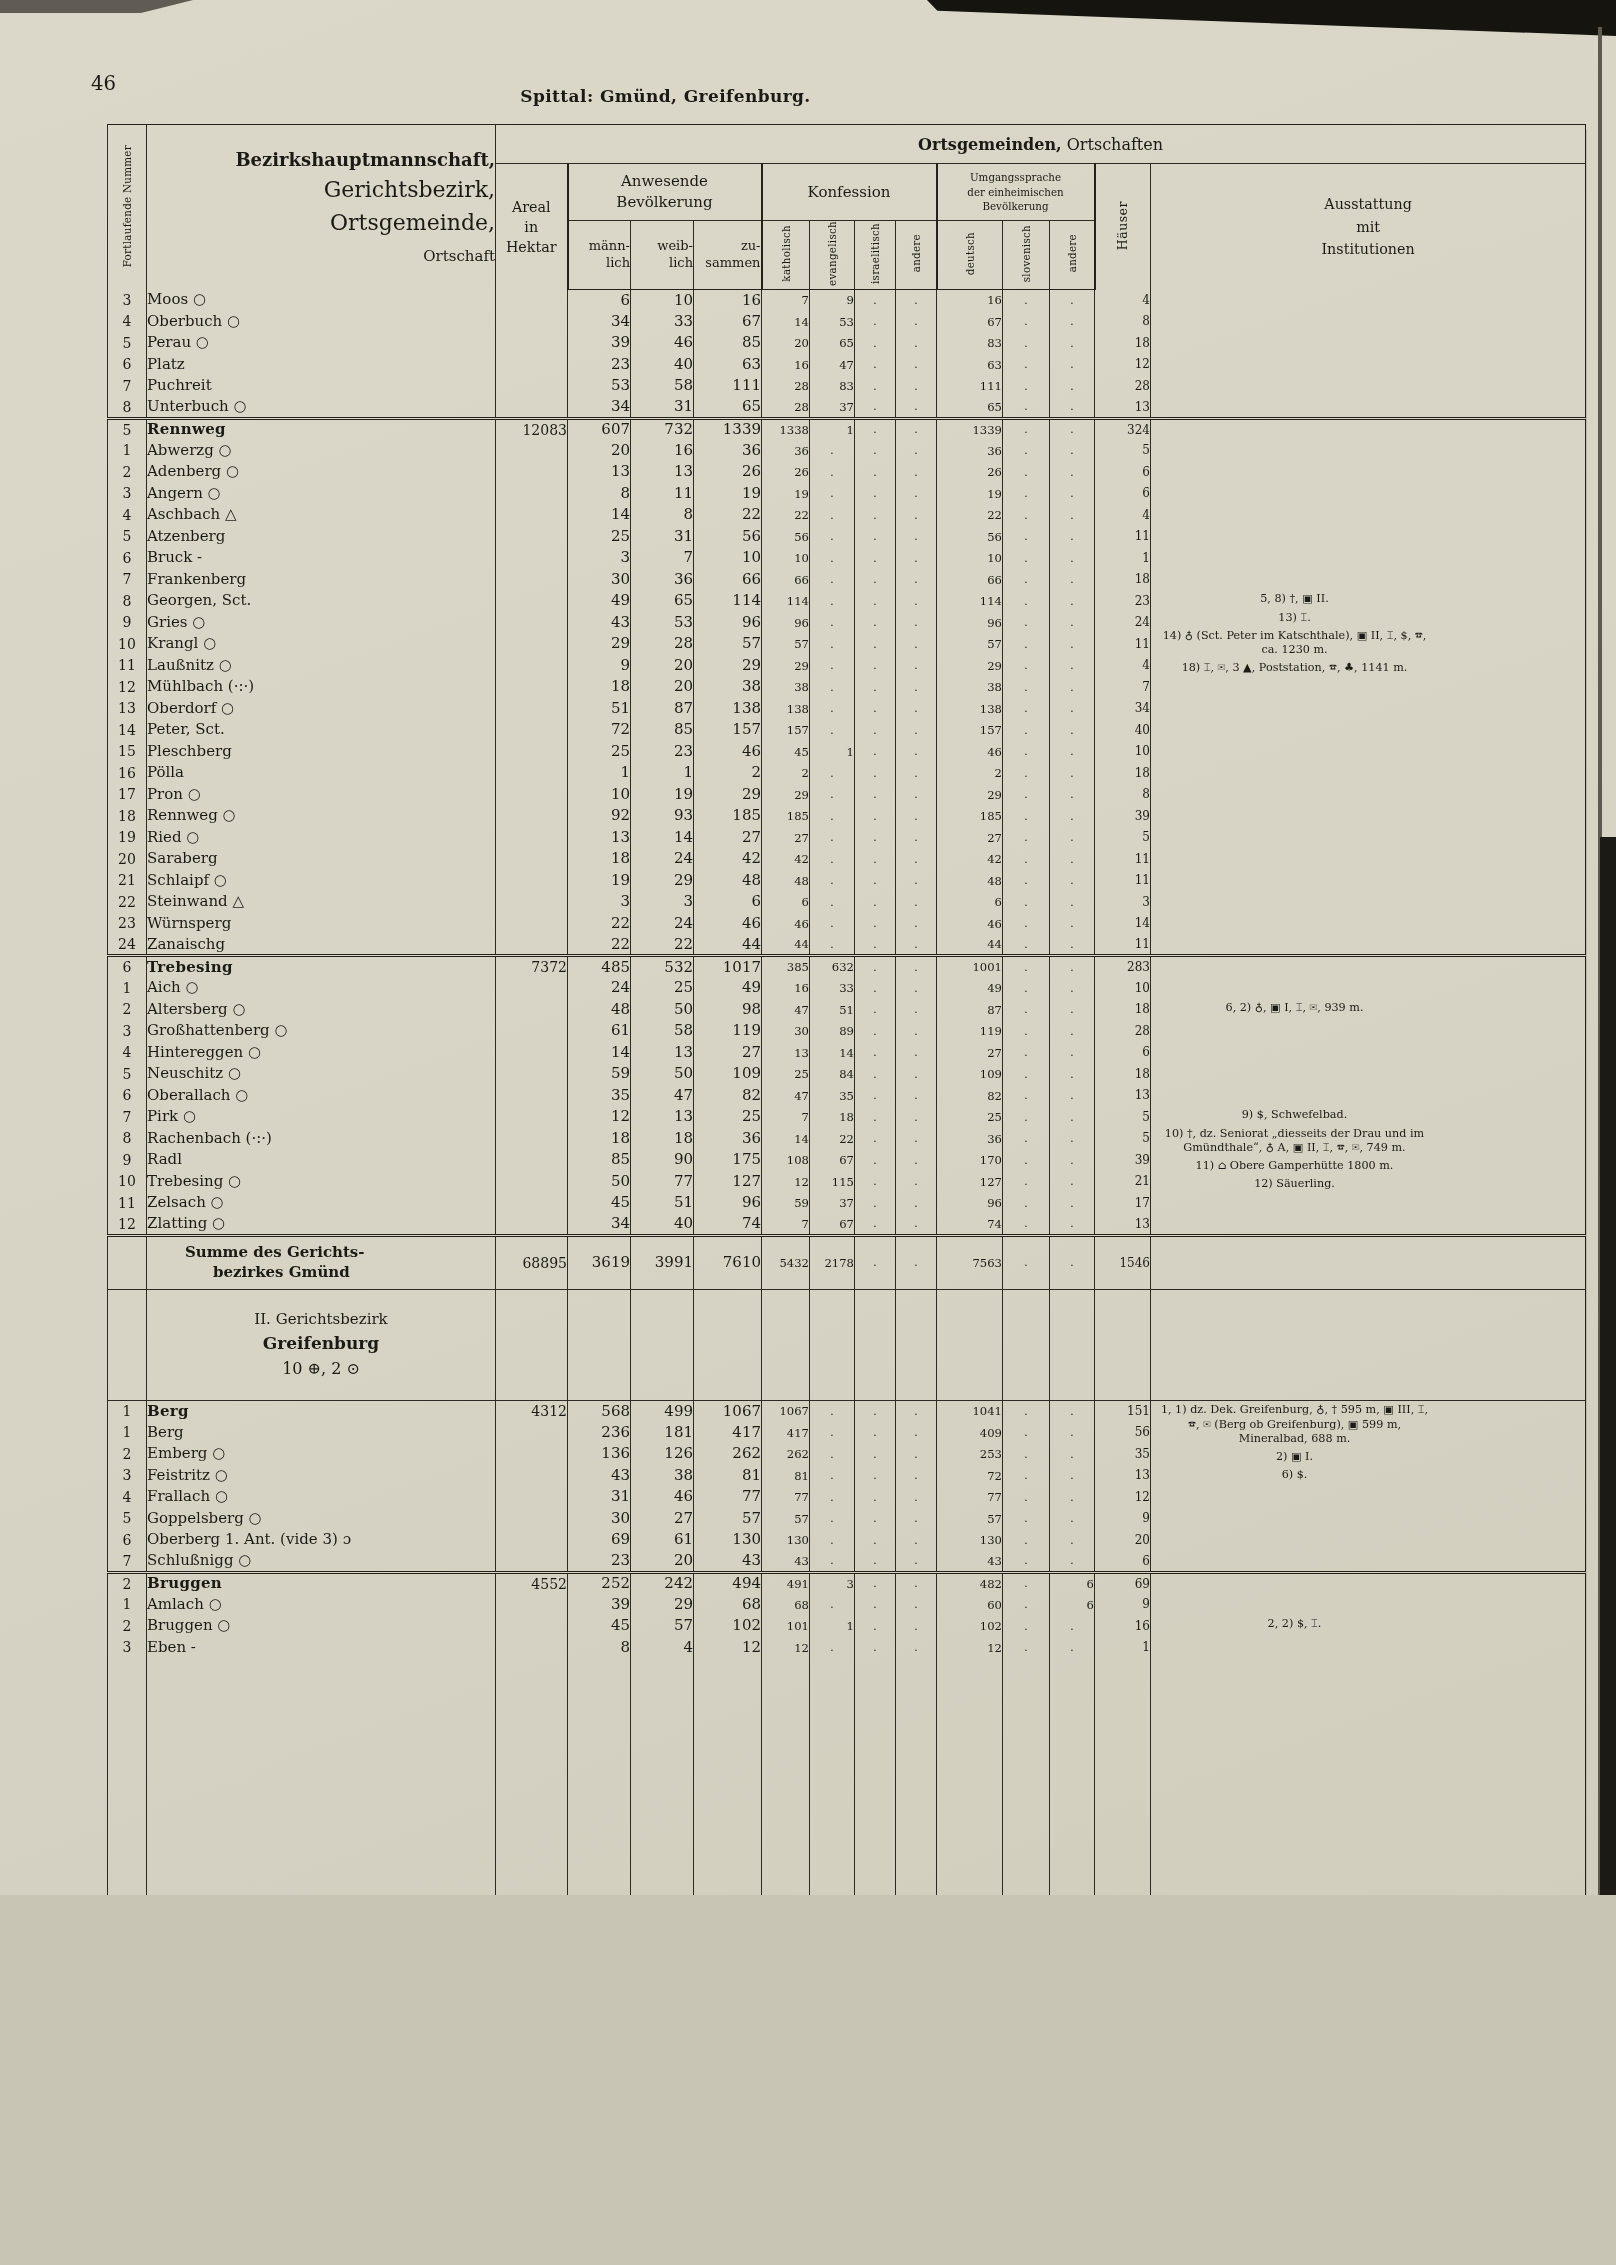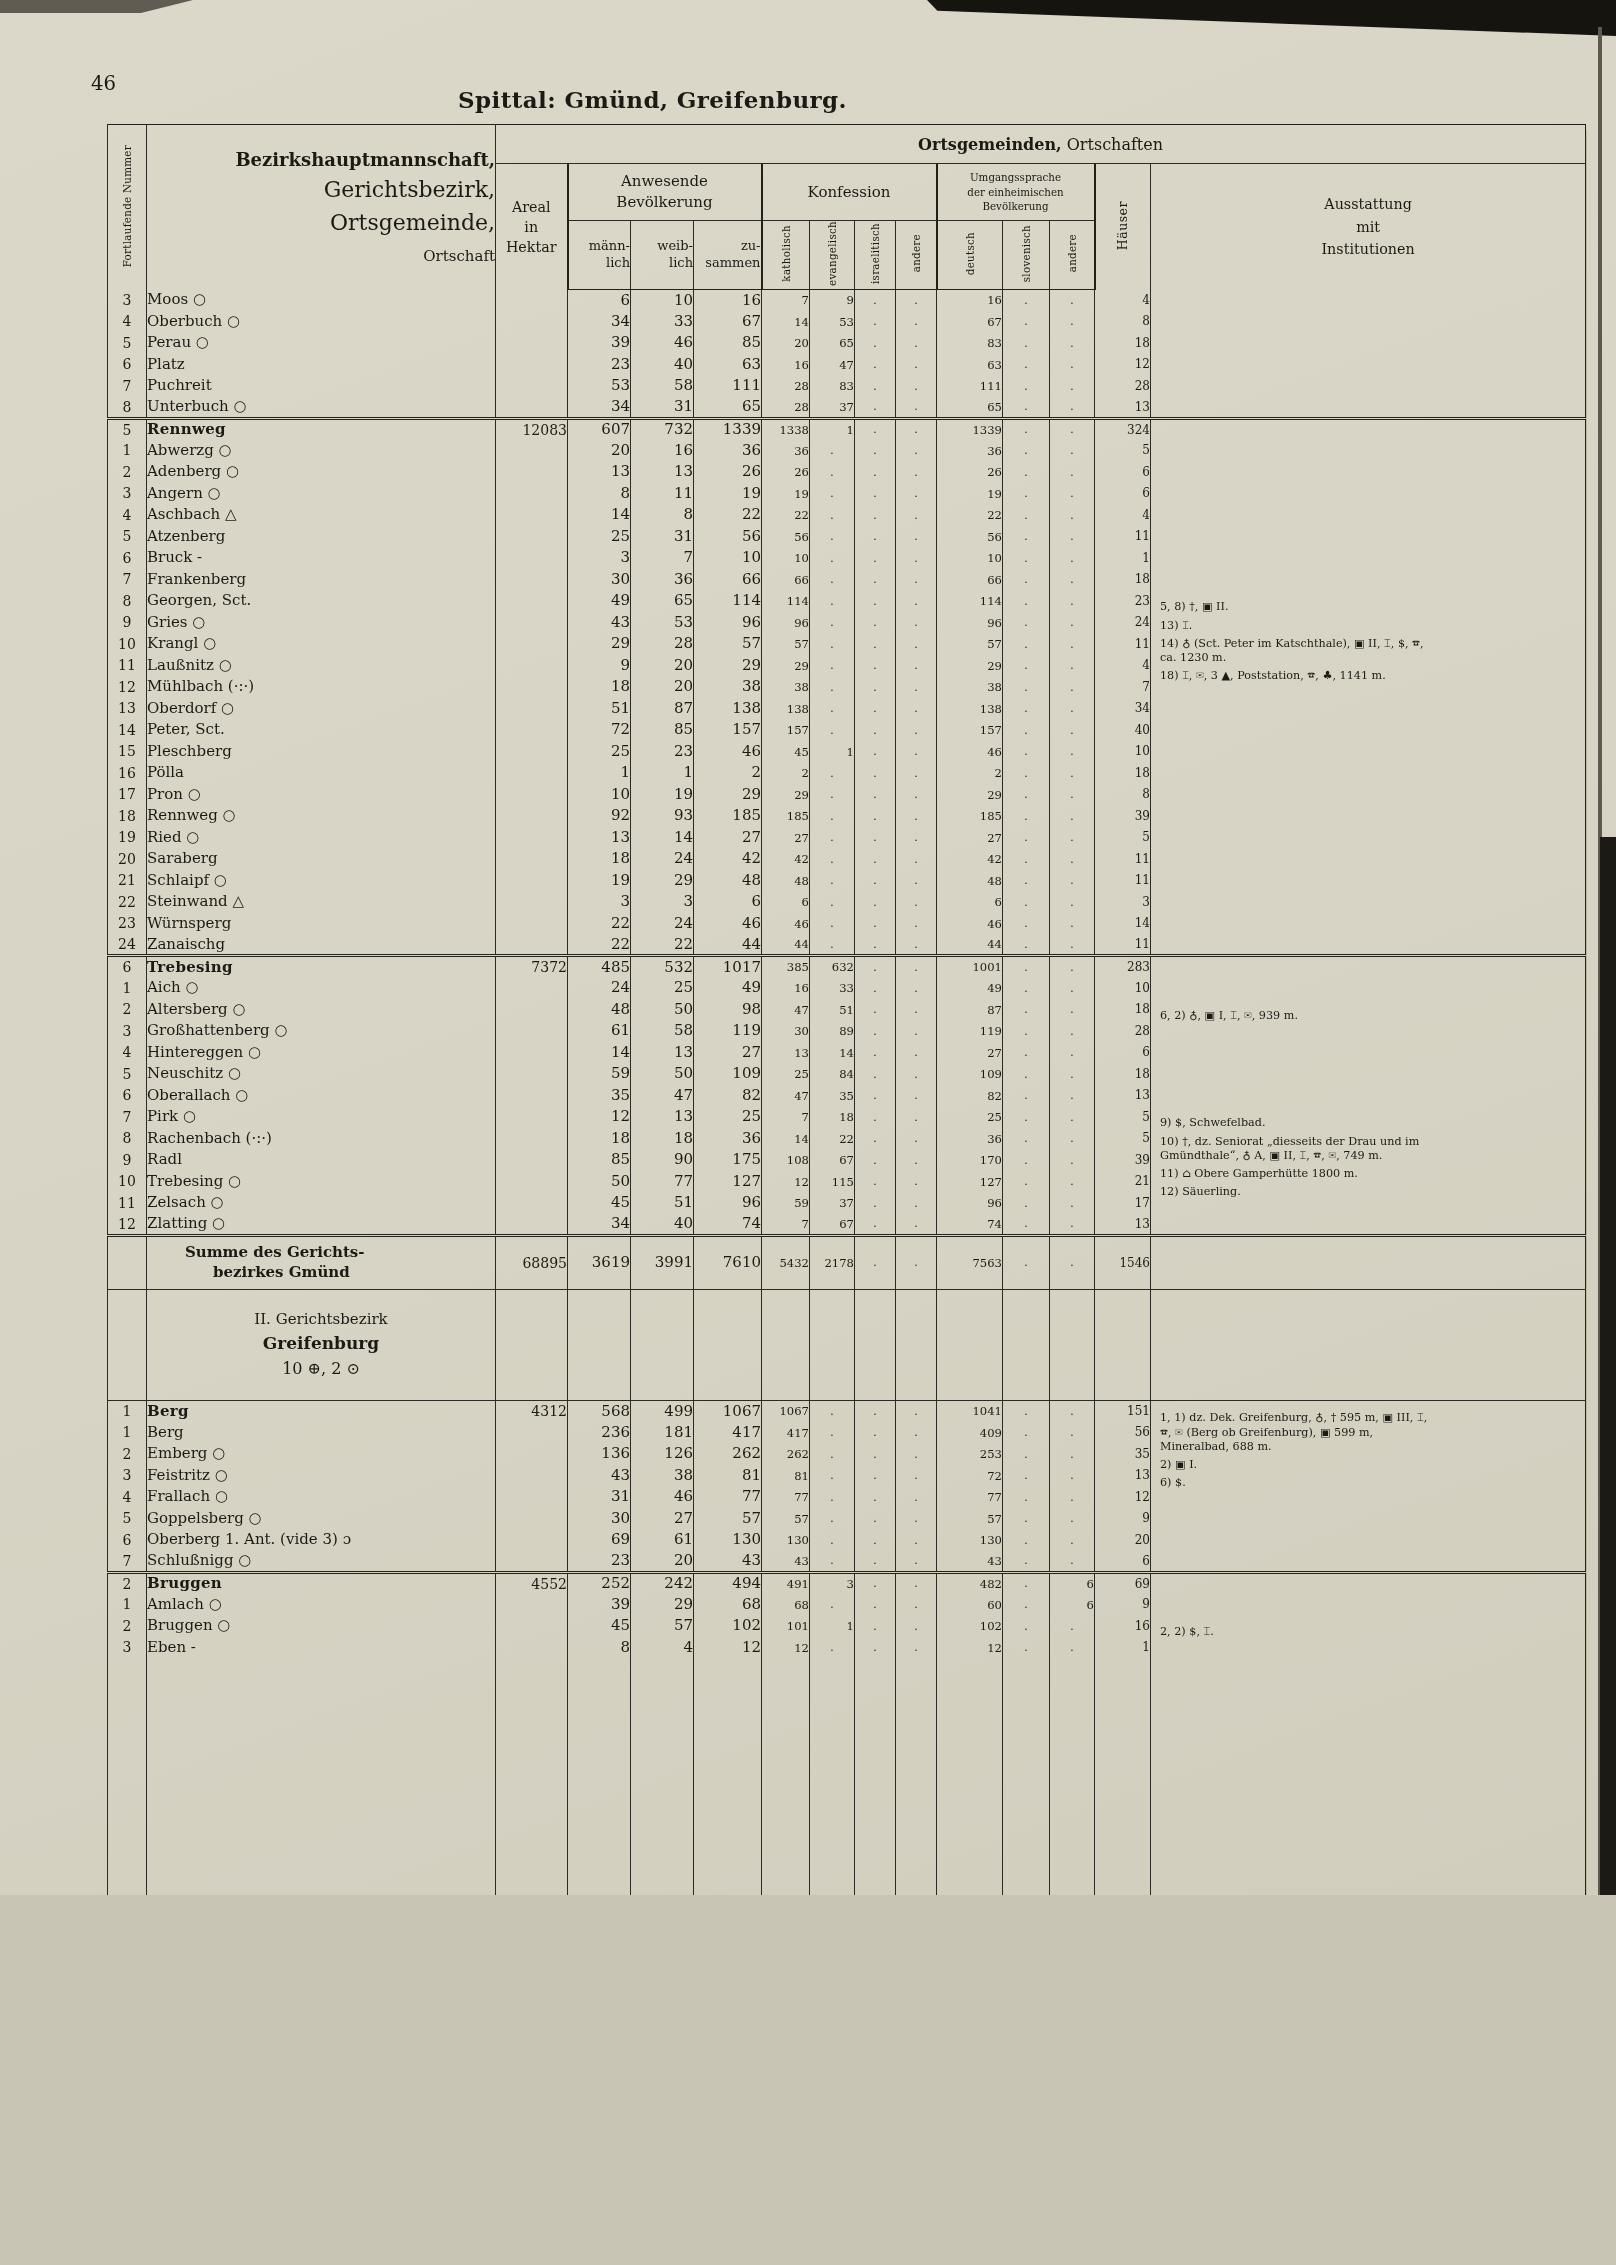--- a/index.html
+++ b/index.html
@@ -10,22 +10,22 @@
   
   .art-top-left{position:absolute;left:0;top:0;width:193px;height:13.4px;background:#4a473e;
     clip-path:polygon(0 0,100% 0,72% 100%,0 100%);opacity:.85;}
   .art-top-right{position:absolute;right:0;top:0;width:690px;height:36px;background:#15140f;
     clip-path:polygon(0 0,100% 0,100% 100%,1.5% 30%);}
   .art-right-line{position:absolute;right:15px;top:27px;bottom:0;width:3.6px;background:#5c594e;}
   .art-right-bar{position:absolute;right:0;top:837px;bottom:0;width:17px;background:#1b1a15;}
   .page-edge-shade{position:absolute;left:1585px;top:130px;height:2060px;width:1.8px;background:#bcb7a5;}
 
   .page-number{position:absolute;left:91px;top:72px;font-size:19.7px;}
-  .page-title{position:absolute;left:97px;top:86px;width:1111px;text-align:center;
-    font-weight:bold;font-size:23px;letter-spacing:0.4px;}
+  .page-title{position:absolute;left:110px;top:86px;width:1111px;text-align:center;
+    font-weight:bold;font-size:17px;letter-spacing:0.4px;}
 
   table.main{position:absolute;left:107px;top:124px;width:1478px;
     border-collapse:collapse;table-layout:fixed;border:1.8px solid #23211a;}
   table.main th,table.main td{border-left:0.9px solid #2c2a22;padding:0;vertical-align:middle;}
   .dl{border-left:2.7px double #23211a !important;}
 
   
   thead th{font-weight:normal;}
   .th-banner{height:38px;text-align:center;font-size:16px;border-bottom:0.9px solid #2c2a22;}
   .banner-bold{font-weight:bold;}
@@ -51,21 +51,21 @@
   tbody td{font-size:15px;line-height:1.05;}
   .c-n{text-align:center;font-size:14px;}
   .c-name{text-align:left;padding-left:9px;white-space:nowrap;overflow:hidden;margin-left:12px;}
   .c-a{text-align:right;padding-right:7.2px;font-size:14px;}
   .c-m,.c-w,.c-z{text-align:right;padding-right:8px;}
   .c-k,.c-e,.c-i,.c-x,.c-d,.c-s,.c-y{text-align:right;padding-right:6.3px;font-size:11.6px;}
   .c-h{text-align:right;padding-right:6.3px;font-size:12px;}
   .c-m,.c-k,.c-d,.c-h{border-left:2.7px double #23211a;}
   td.dot{text-align:center;padding-right:0;font-size:10.7px;}
   .c-note{position:relative;text-align:left;}
-  .notewrap{position:absolute;top:10px;left:9px;width:269px;}
+  .notewrap{position:absolute;top:2px;left:9px;width:269px;text-align:center;}
   .notep{font-size:11.2px;line-height:1.3;margin-bottom:3.6px;}
 
   tr.sep td{border-top:3.6px double #23211a;}
   tr.bold-row .c-name{font-weight:bold;letter-spacing:0.3px;}
   tr.summe{height:54px;}
   tr.summe td{border-top:3.6px double #23211a;border-bottom:0.9px solid #2c2a22;}
   .sum1{padding-left:38px;font-weight:bold;font-size:15px;line-height:1.3;}
   .sum2{padding-left:66px;font-weight:bold;font-size:15px;line-height:1.3;}
   tr.section{height:111px;}
   tr.section td{border-bottom:0.9px solid #2c2a22;}

